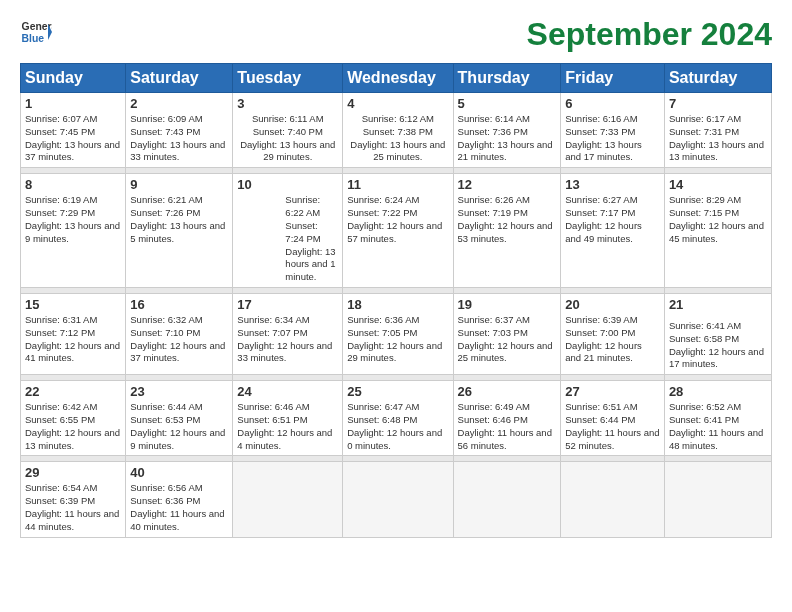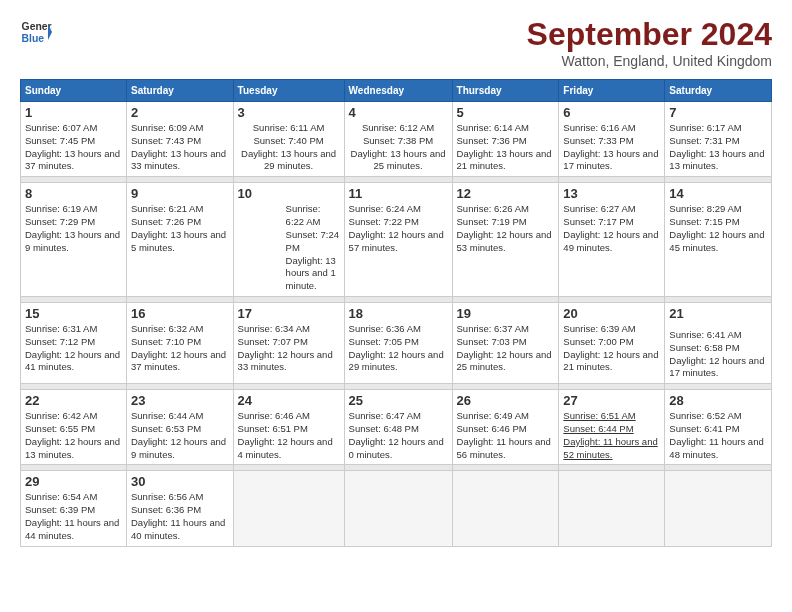--- a/index.html
+++ b/index.html
@@ -30,38 +30,38 @@
     .logo-icon {
       width: 32px;
       height: 32px;
     }
     .title-area {
       text-align: right;
     }
     .month-title {
       font-size: 32px;
       font-weight: bold;
-      color: #7f1d1d;
+      color: #15803d;
       text-align: center;
     }
     .location {
       font-size: 14px;
       color: #555;
     }
     .calendar {
       width: 100%;
       border-collapse: collapse;
       font-size: 9.5px;
     }
     .calendar th {
       background: #2a6db5;
       color: #fff;
       padding: 5px 4px;
       text-align: left;
-      font-size: 10px;
+      font-size: 16px;
       border: 1px solid #1e5a9a;
     }
     .calendar td {
       border: 1px solid #ccc;
       vertical-align: top;
       padding: 3px 4px;
       width: 113px;
       min-height: 70px;
       background: #fff;
     }
@@ -93,21 +93,20 @@
   <div class="header-area">
     <div class="logo">
       <svg class="logo-icon" viewBox="0 0 40 40">
         <text x="2" y="18" font-size="13" font-weight="bold" fill="#333">General</text>
         <text x="2" y="32" font-size="13" font-weight="bold" fill="#2a6db5">Blue</text>
         <polygon points="35,10 40,20 35,30" fill="#2a6db5"></polygon>
       </svg>
     </div>
     <div class="title-area">
       <div class="month-title">September 2024</div>
-      <div class="location">Watton, England, United Kingdom</div>
     </div>
   </div>
 
   <table class="calendar">
     <thead>
       <tr>
         <th>Sunday</th>
         <th>Saturday</th>
         <th>Tuesday</th>
         <th>Wednesday</th>
@@ -302,21 +301,21 @@
 Daylight: 12 hours and 0 minutes.</div>
           </td>
           <td>
             <span class="day-num">26</span>
             <div class="day-info" style="white-space: pre-line;">Sunrise: 6:49 AM
 Sunset: 6:46 PM
 Daylight: 11 hours and 56 minutes.</div>
           </td>
           <td>
             <span class="day-num">27</span>
-            <div class="day-info" style="white-space: pre-line; text-decoration: underline;">Sunrise: 6:51 AM
+            <div class="day-info" style="white-space: pre-line;">Sunrise: 6:51 AM
 Sunset: 6:44 PM
 Daylight: 11 hours and 52 minutes.</div>
           </td>
           <td>
             <span class="day-num">28</span>
             <div class="day-info" style="white-space: pre-line;">Sunrise: 6:52 AM
 Sunset: 6:41 PM
 Daylight: 11 hours and 48 minutes.</div>
           </td>
         </tr>
@@ -330,21 +329,21 @@
           <td></td>
         </tr>
         <tr>
           <td>
             <span class="day-num">29</span>
             <div class="day-info" style="white-space: pre-line;">Sunrise: 6:54 AM
 Sunset: 6:39 PM
 Daylight: 11 hours and 44 minutes.</div>
           </td>
           <td>
-            <span class="day-num">30</span>
+            <span class="day-num">40</span>
             <div class="day-info" style="white-space: pre-line;">Sunrise: 6:56 AM
 Sunset: 6:36 PM
 Daylight: 11 hours and 40 minutes.</div>
           </td>
           <td class="empty"></td>
           <td class="empty"></td>
           <td class="empty"></td>
           <td class="empty"></td>
           <td class="empty"></td>
         </tr>

